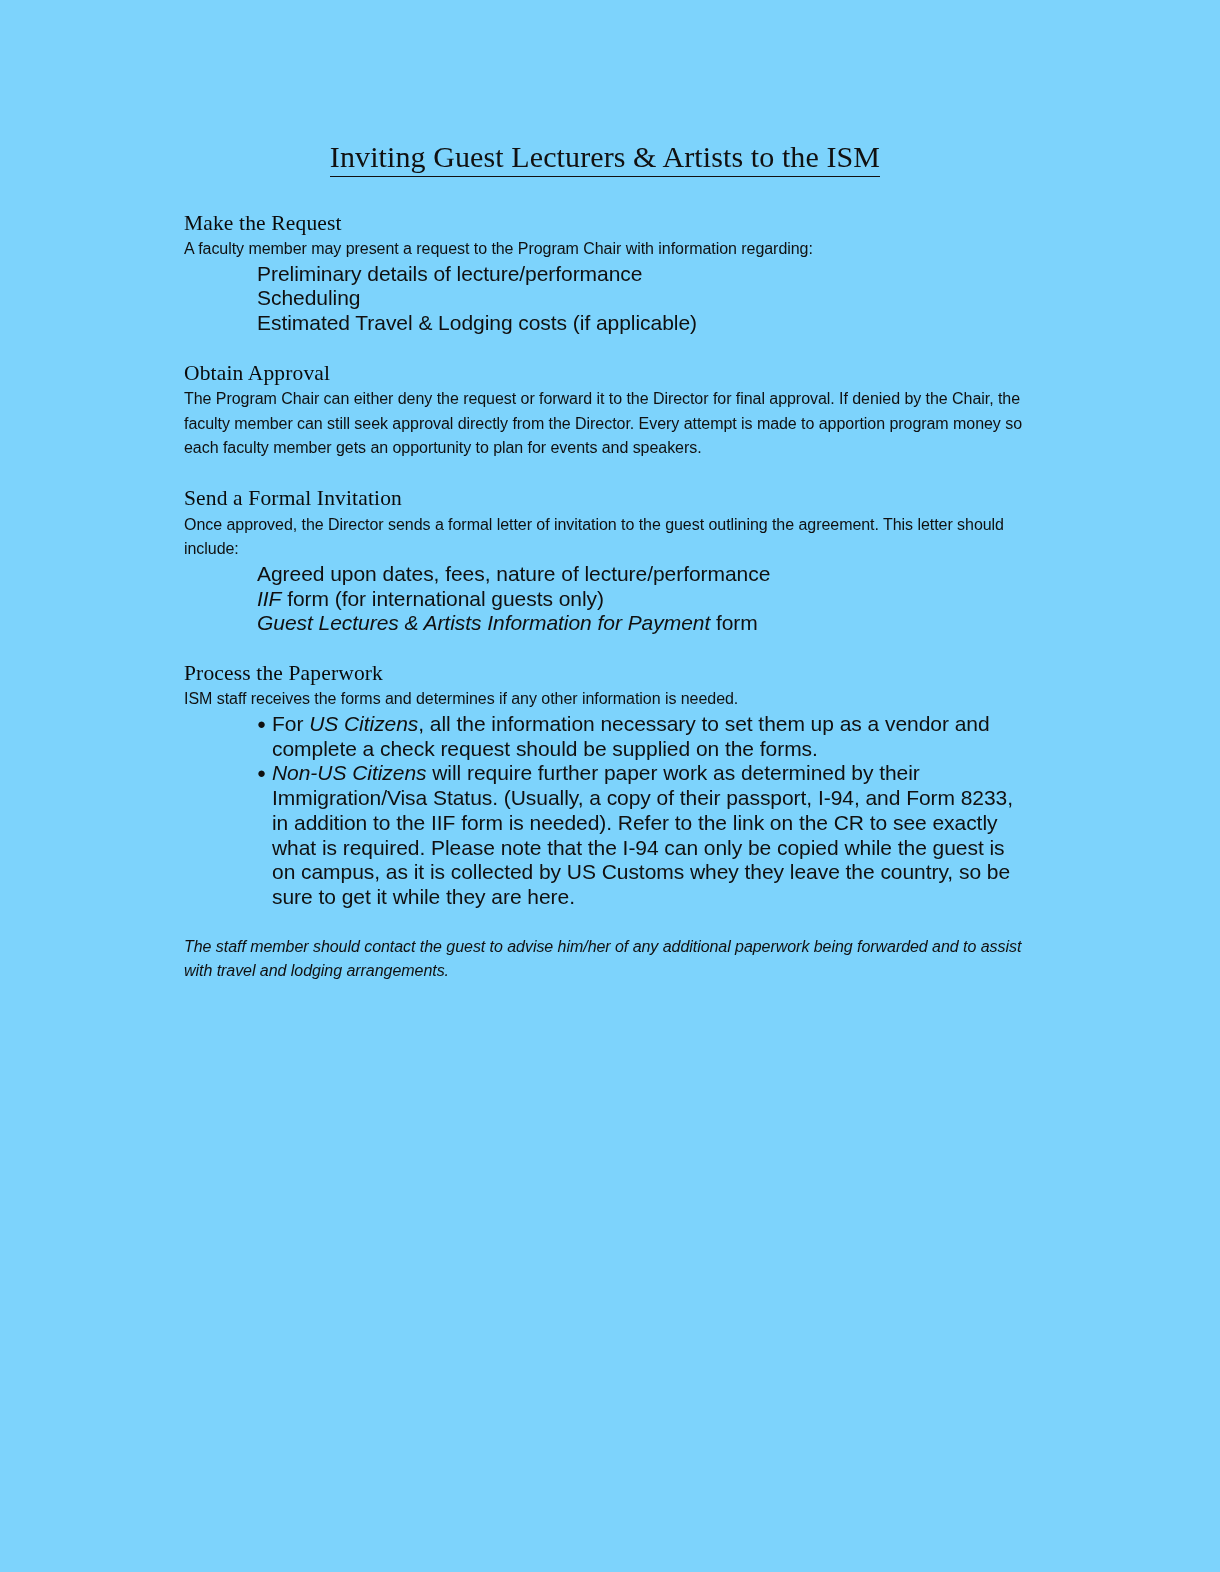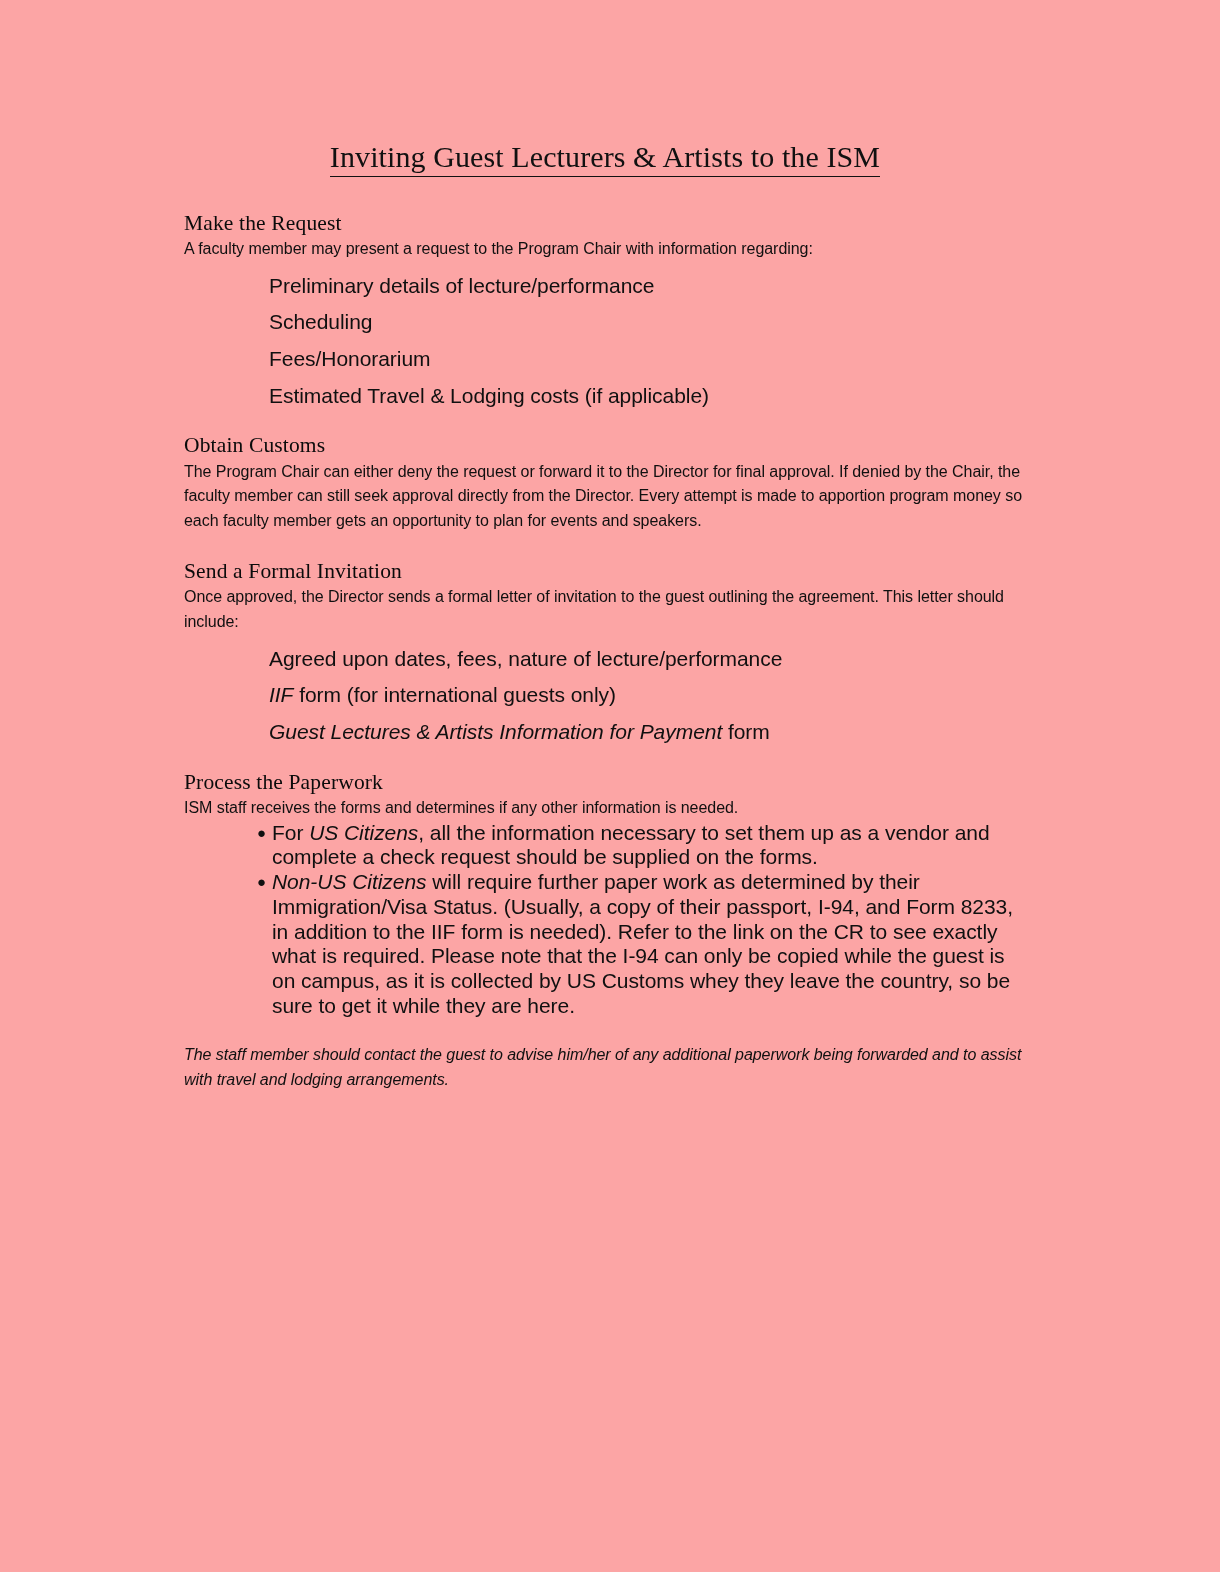--- a/index.html
+++ b/index.html
@@ -12,21 +12,21 @@
     width: 1220px;
     height: 1572px;
     font-family: "Liberation Sans", sans-serif;
     color: #000000;
     -webkit-font-smoothing: antialiased;
   }
   .page {
     position: relative;
     width: 1220px;
     height: 1572px;
-    background: #fca5a5;
+    background: #7dd3fc;
     box-sizing: border-box;
   }
   .content {
     position: absolute;
     left: 184px;
     top: 140px;
     width: 842px;
   }
 
   
@@ -74,21 +74,21 @@
 
   
   .tab-list {
     list-style: none;
     margin: 0;
     padding: 0;
   }
   .tab-list > li {
     font-size: 21px;
     line-height: 24.7px;
-    margin: 12px;
+    margin: 0;
     padding: 0 0 0 73px;
     letter-spacing: -0.05px;
     color: #101010;
   }
   .tab-list > li .subindent {
     display: block;
     padding-left: 73px;
   }
 
   
@@ -128,27 +128,26 @@
   <div class="content">
 
     <h1 class="doc-title"><span class="ul">Inviting Guest Lecturers &amp; Artists to the ISM</span></h1>
 
     <div class="section">
       <div class="section-heading">Make the Request</div>
       <p class="para">A faculty member may present a request to the Program Chair with information regarding:</p>
       <ul class="tab-list">
         <li>Preliminary details of lecture/performance</li>
         <li>Scheduling</li>
-        <li>Fees/Honorarium</li>
         <li>Estimated Travel &amp; Lodging costs (if applicable)</li>
       </ul>
     </div>
 
     <div class="section">
-      <div class="section-heading">Obtain Customs</div>
+      <div class="section-heading">Obtain Approval</div>
       <p class="para">The Program Chair can either deny the request or forward it to the Director for final approval. If denied by the Chair, the faculty member can still seek approval directly from the Director.  Every attempt is made to apportion program money so each faculty member gets an opportunity to plan for events and speakers.</p>
     </div>
 
     <div class="section">
       <div class="section-heading">Send a Formal Invitation</div>
       <p class="para">Once approved, the Director sends a formal letter of invitation to the guest outlining the agreement. This letter should include:</p>
       <ul class="tab-list">
         <li><span>Agreed upon dates, fees, nature of lecture/performance</span></li>
         <li><i>IIF</i><span> form (for international guests only)</span></li>
         <li><i>Guest Lectures &amp; Artists Information for Payment</i><span> form</span></li>

